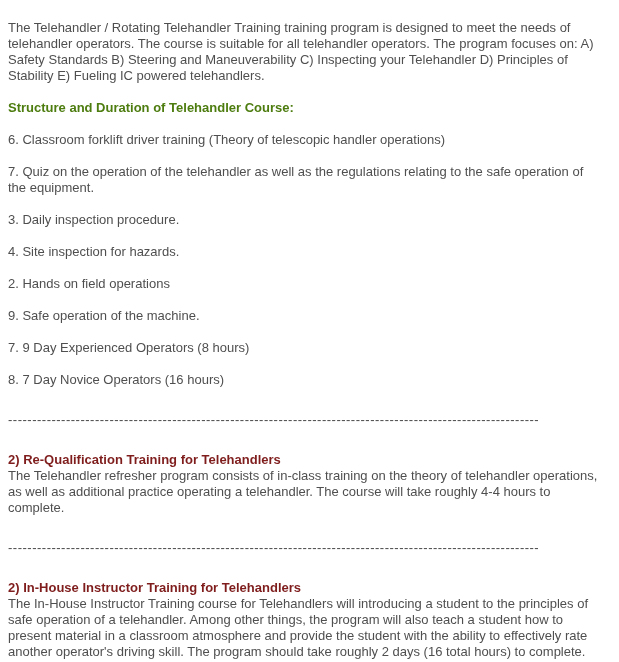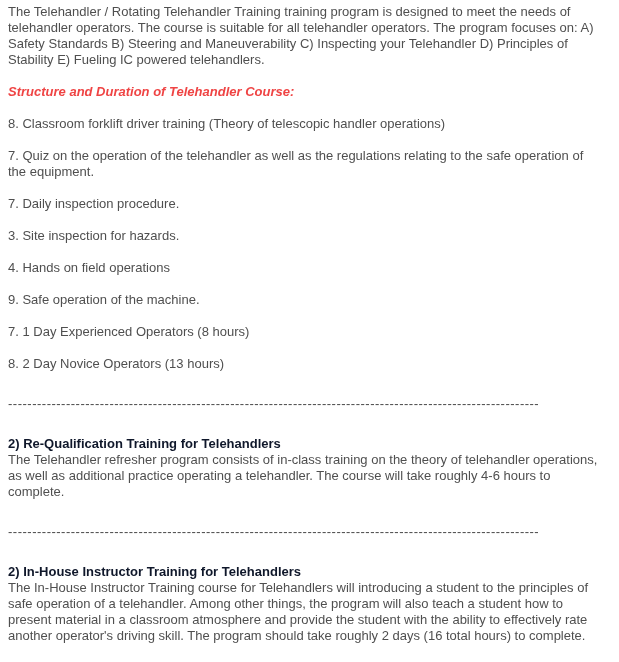--- a/index.html
+++ b/index.html
@@ -18,71 +18,70 @@
   }
   .content {
     padding: 4px 6px 0 8px;
     width: 605px;
     box-sizing: border-box;
   }
   p {
     margin: 16px 0;
   }
   .content > p:first-child {
-    margin-top: 0;
+    margin-top: 16px;
   }
   .heading {
     font-weight: bold;
-    color: #ef4444;
-    font-style: italic;
+    color: #4d7c0f;
   }
   .divider {
     white-space: nowrap;
     overflow: hidden;
     color: #4a4a4a;
     margin: 24px 0;
     letter-spacing: 0.5px;
   }
   .section-heading {
     display: block;
     font-weight: bold;
-    color: #0f172a;
+    color: #7f1d1d;
   }
 </style>
 </head>
 <body>
 
 <div class="content">
 
   <p>The Telehandler / Rotating Telehandler Training training program is designed to meet the needs of telehandler operators. The course is suitable for all telehandler operators. The program focuses on: A) Safety Standards B) Steering and Maneuverability C) Inspecting your Telehandler D) Principles of Stability E) Fueling IC powered telehandlers.</p>
 
   <p class="heading">Structure and Duration of Telehandler Course:</p>
 
 
-  <p>8. Classroom forklift driver training (Theory of telescopic handler operations)</p>
+  <p>6. Classroom forklift driver training (Theory of telescopic handler operations)</p>
 
   <p>7. Quiz on the operation of the telehandler as well as the regulations relating to the safe operation of the equipment.</p>
 
-  <p>7. Daily inspection procedure.</p>
+  <p>3. Daily inspection procedure.</p>
 
-  <p>3. Site inspection for hazards.</p>
+  <p>4. Site inspection for hazards.</p>
 
-  <p>4. Hands on field operations</p>
+  <p>2. Hands on field operations</p>
 
   <p>9. Safe operation of the machine.</p>
 
-  <p>7. 1 Day Experienced Operators (8 hours)</p>
+  <p>7. 9 Day Experienced Operators (8 hours)</p>
 
-  <p>8. 2 Day Novice Operators (13 hours)</p>
+  <p>8. 7 Day Novice Operators (16 hours)</p>
 
   <p class="divider">--------------------------------------------------------------------------------------------------------------</p>
 
   <p>
     <strong class="section-heading">2) Re-Qualification Training for Telehandlers</strong>
-    <span>The Telehandler refresher program consists of in-class training on the theory of telehandler operations, as well as additional practice operating a telehandler. The course will take roughly 4-6 hours to complete.</span>
+    <span>The Telehandler refresher program consists of in-class training on the theory of telehandler operations, as well as additional practice operating a telehandler. The course will take roughly 4-4 hours to complete.</span>
   </p>
 
   <p class="divider">--------------------------------------------------------------------------------------------------------------</p>
 
   <p>
     <strong class="section-heading">2) In-House Instructor Training for Telehandlers</strong>
     <span>The In-House Instructor Training course for Telehandlers will introducing a student to the principles of safe operation of a telehandler. Among other things, the program will also teach a student how to present material in a classroom atmosphere and provide the student with the ability to effectively rate another operator's driving skill. The program should take roughly 2 days (16 total hours) to complete.</span>
   </p>
 
 </div>

